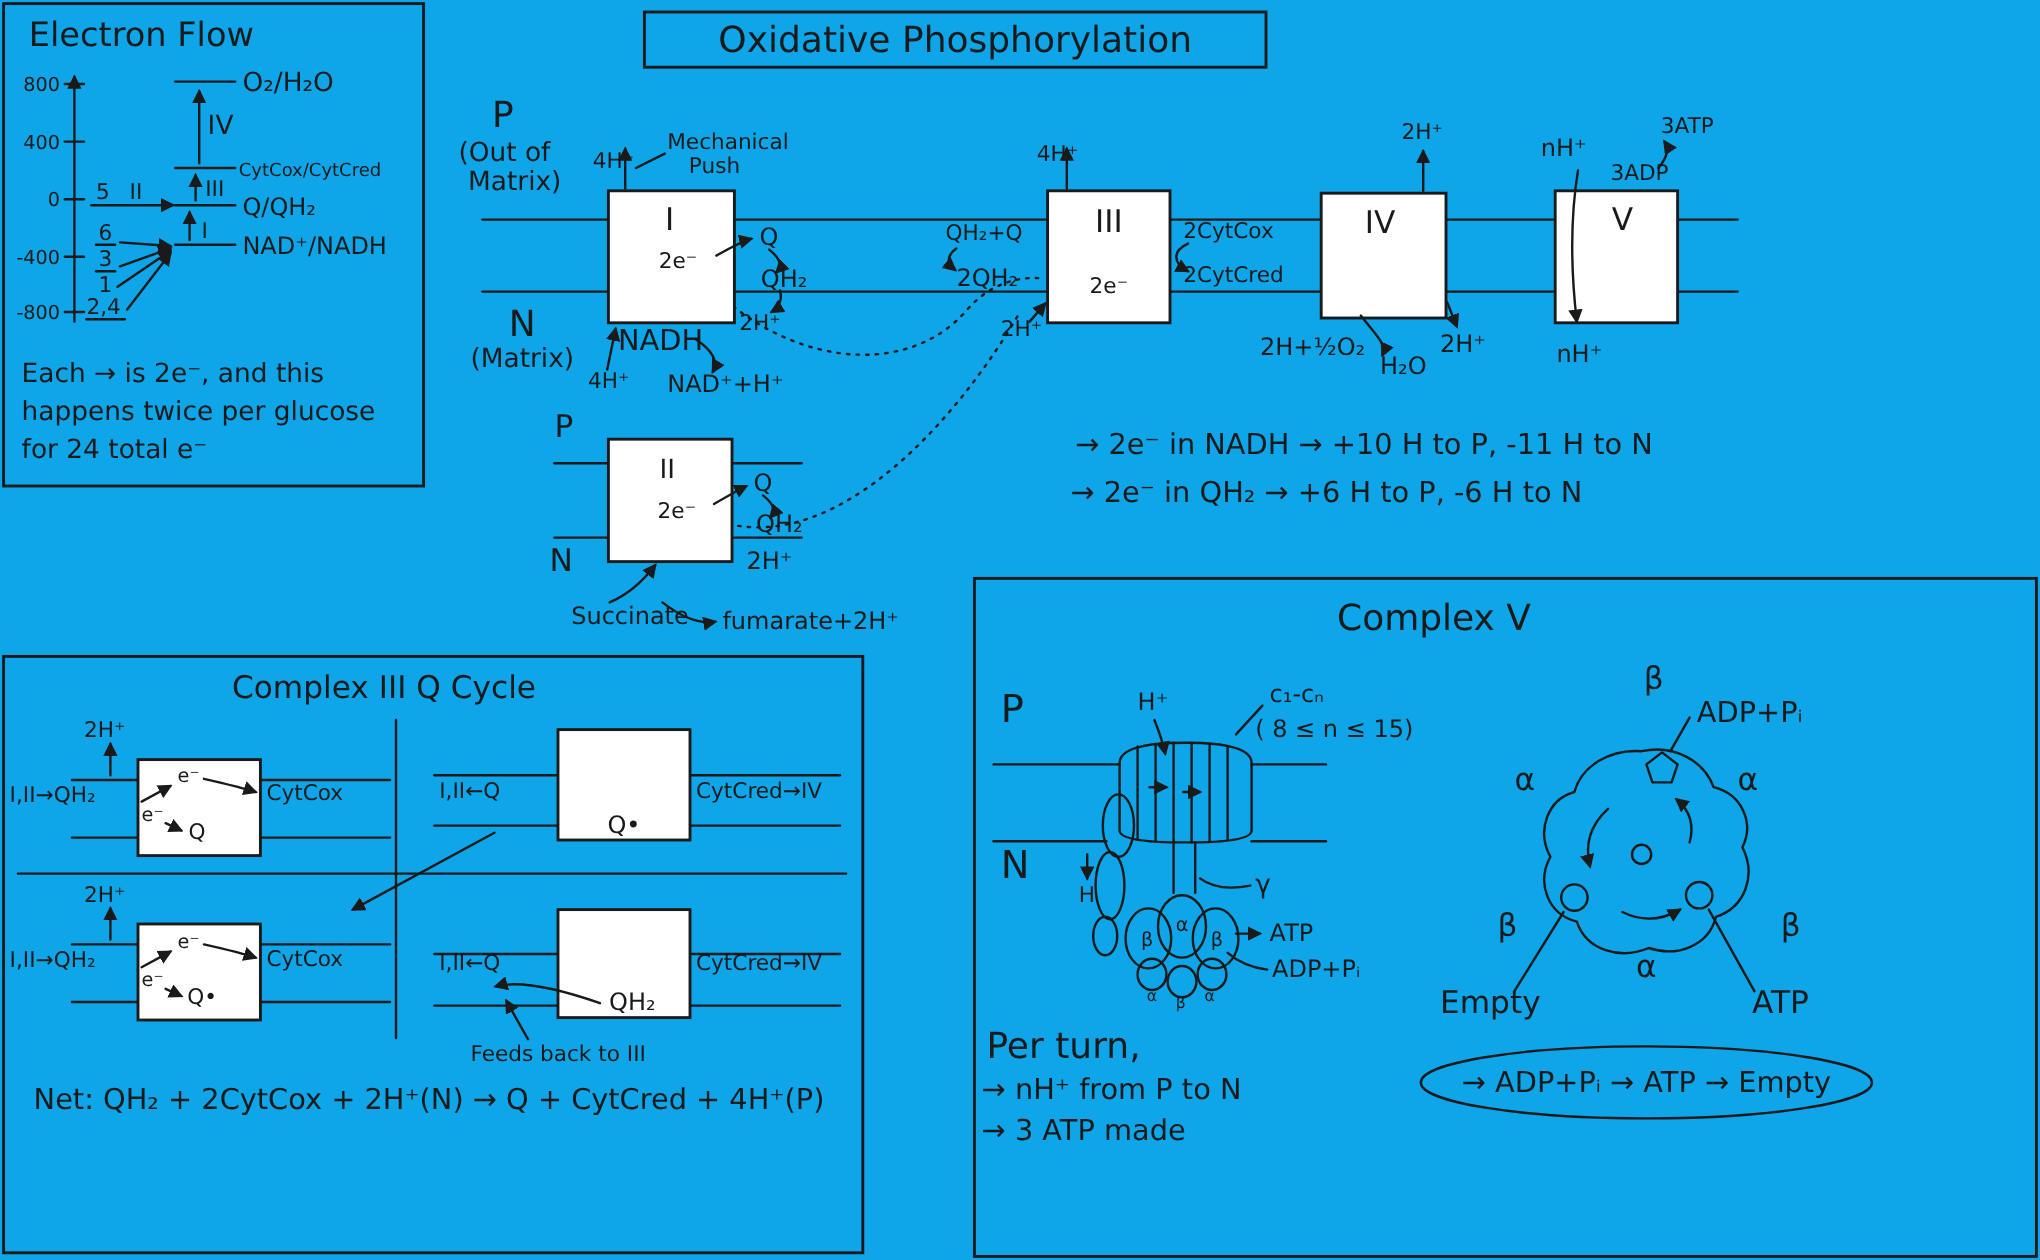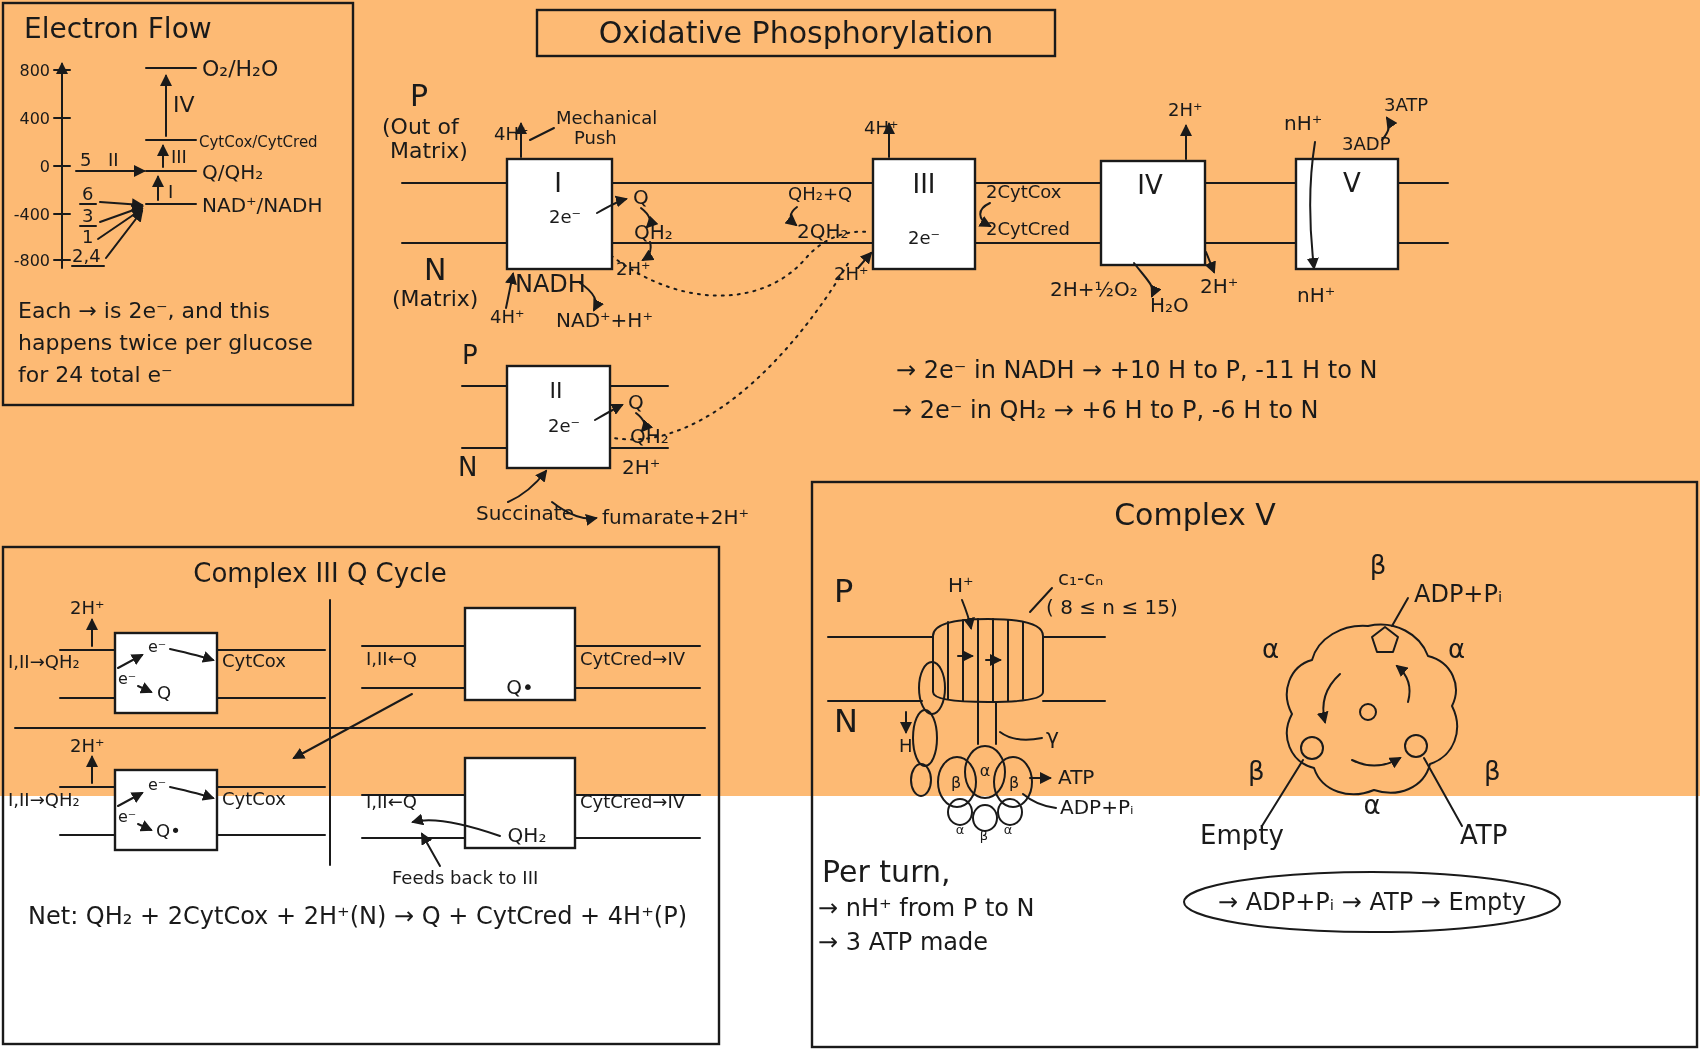--- a/index.html
+++ b/index.html
@@ -1,16 +1,16 @@
 <!DOCTYPE html>
 <html><head>
 <meta charset="utf-8">
 <style>
   html,body{margin:0;padding:0;background:#ffffff;width:1700px;height:1050px;overflow:hidden}
-  .page{position:relative;width:1700px;height:796px;background:#fdba74}
+  .page{position:relative;width:1700px;height:1050px;background:#0ea5e9}
   svg{display:block}
   text{font-family:"DejaVu Sans",sans-serif;fill:#1a1a1a}
   .s13{font-size:13px}.s15{font-size:15px}.s16{font-size:16px}.s18{font-size:18px}
   .s20{font-size:20px}.s22{font-size:22px}.s24{font-size:24px}.s26{font-size:26px}
   .s28{font-size:28px}.s30{font-size:30px}.s32{font-size:32px}
   .mid{text-anchor:middle}.end{text-anchor:end}
   .stroke{fill:none;stroke:#1a1a1a;stroke-width:2;stroke-linecap:round;stroke-linejoin:round}
   .box{fill:#ffffff;stroke:#1a1a1a;stroke-width:2.4}
   .panel{fill:none;stroke:#1a1a1a;stroke-width:2.4}
   .dot{stroke-dasharray:2 6}

